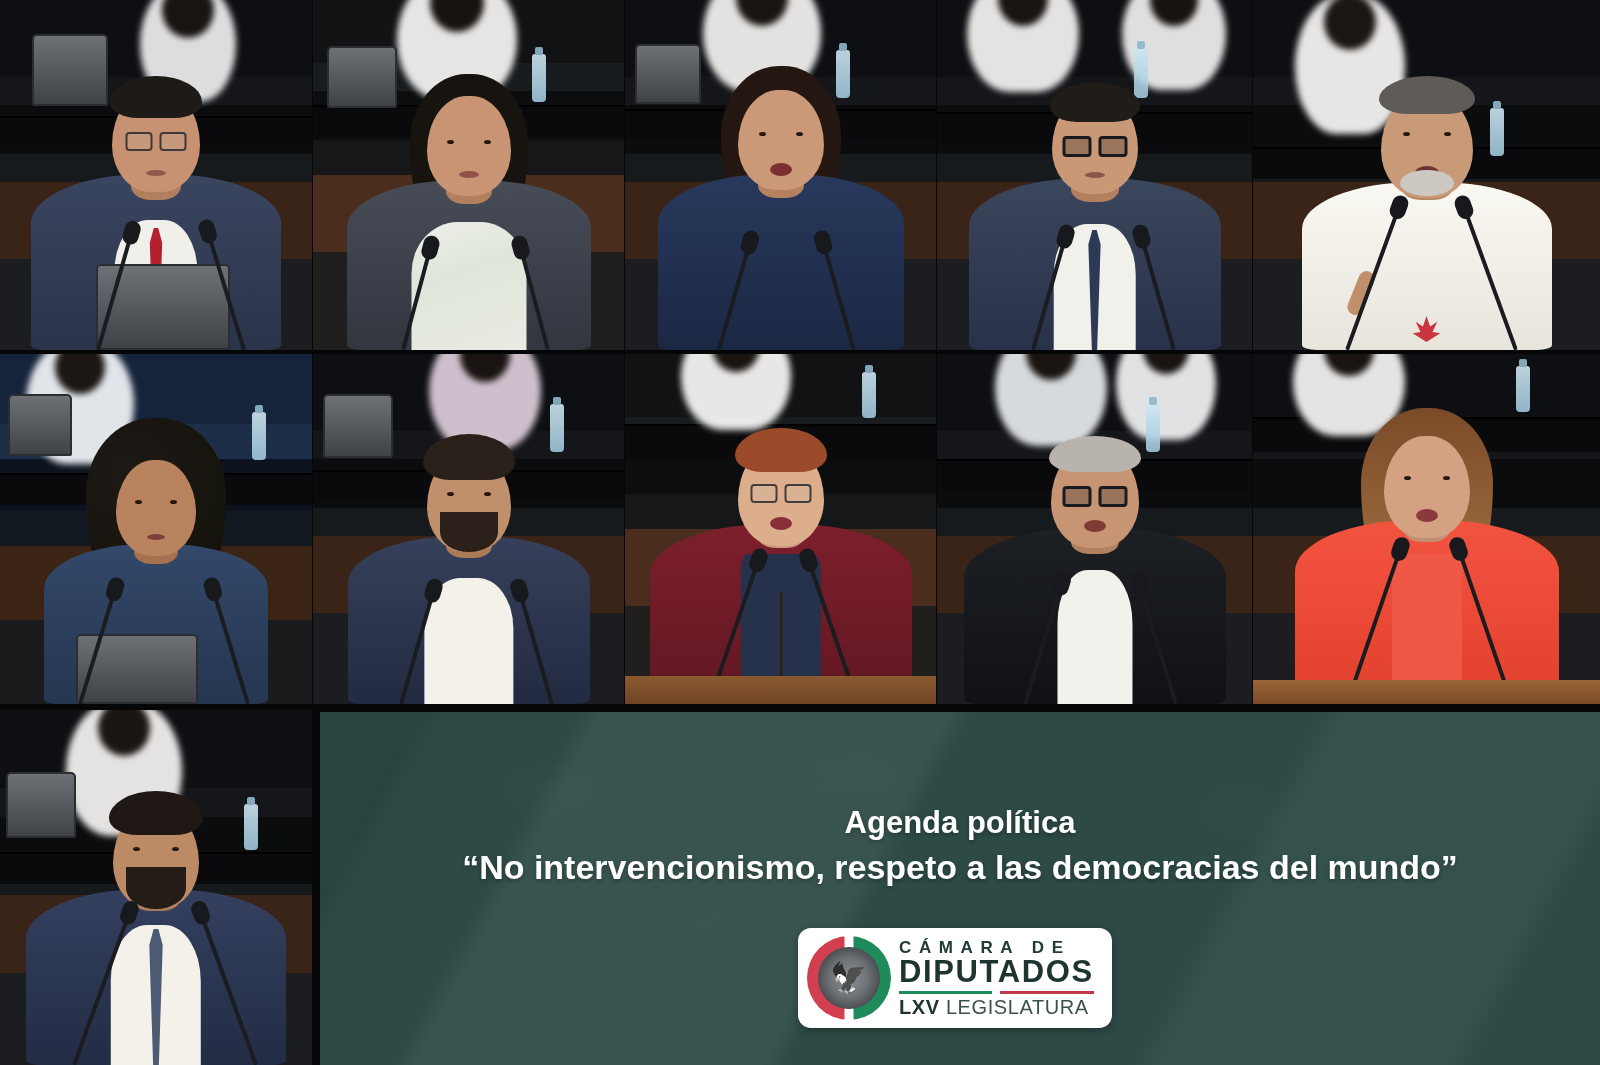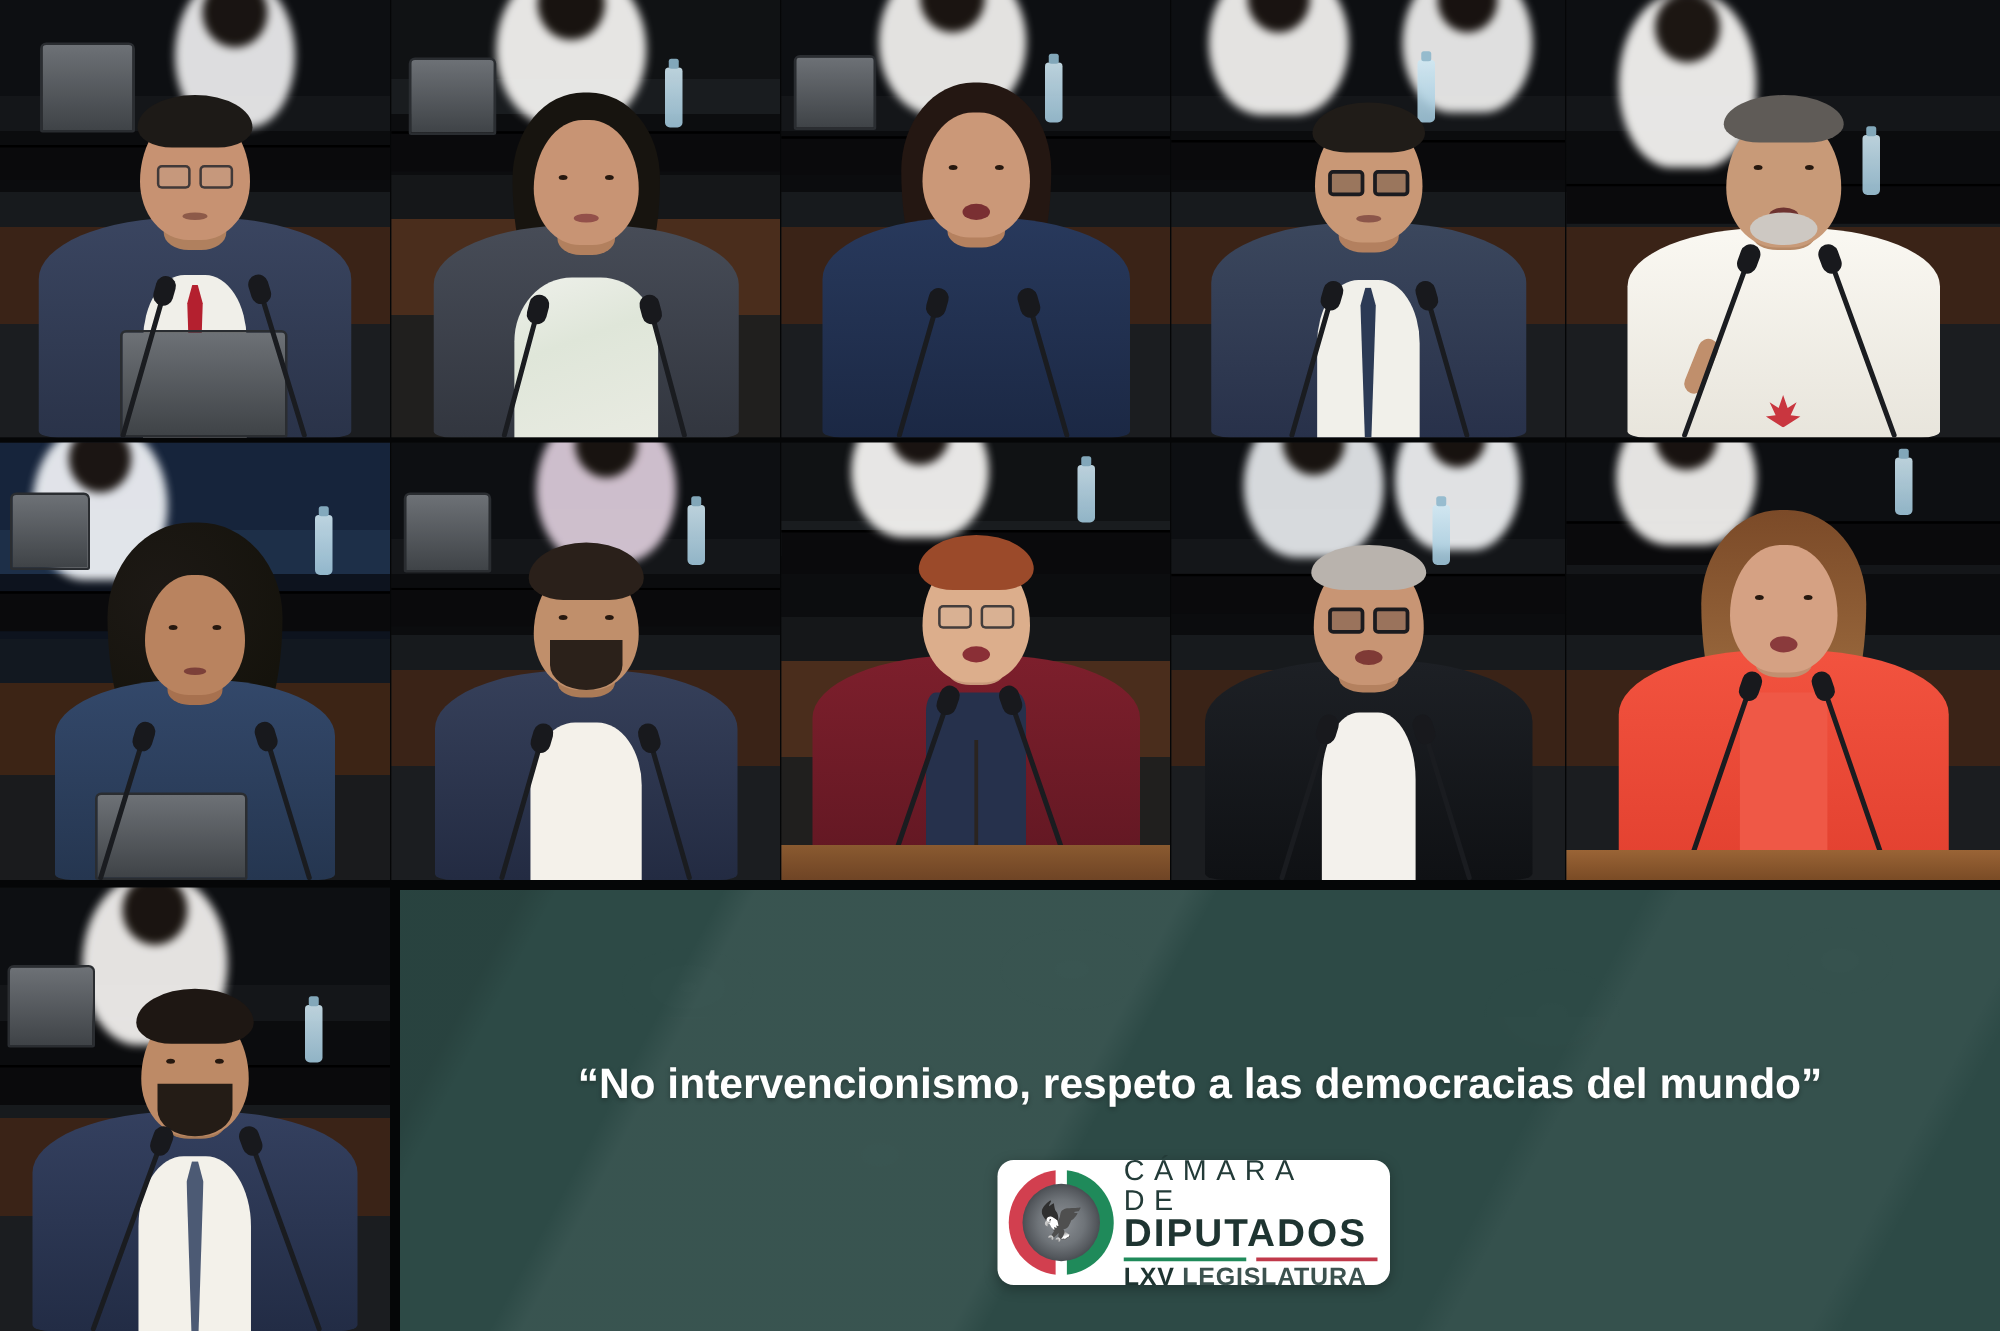--- a/index.html
+++ b/index.html
@@ -71,29 +71,29 @@
   .emblem{position:relative;width:84px;height:84px;margin-left:9px;flex:0 0 auto;}
   .ring{position:absolute;inset:0;border-radius:50%;
         background:conic-gradient(from 180deg,#d23f4f 0deg 180deg,#1f8a5a 180deg 360deg);}
   .ring::after{content:"";position:absolute;inset:13px;border-radius:50%;background:#fff;}
   .ringgap{position:absolute;left:50%;top:0;bottom:0;width:9px;transform:translateX(-50%);background:#fff;}
   .eagle{position:absolute;left:50%;top:50%;transform:translate(-50%,-50%);width:62px;height:62px;border-radius:50%;
          background:radial-gradient(circle at 50% 50%,#8d9196 0%,#6f7479 42%,#54585d 64%,#3e4247 78%,#fff 79%);
          display:flex;align-items:center;justify-content:center;}
   .eagle span{font-size:30px;line-height:1;filter:grayscale(1) contrast(1.25);}
   .logotext{padding:0 10px 0 8px;}
-  .lt1{font-size:23px;letter-spacing:7.6px;color:#233b38;font-weight:400;line-height:1.05;}
+  .lt1{font-size:17px;letter-spacing:7.6px;color:#233b38;font-weight:700;line-height:1.05;}
   .lt2{font-size:31px;letter-spacing:1.6px;color:#1e3431;font-weight:700;line-height:1.02;margin-top:-1px;}
   .lrule{display:flex;margin:4px 0 3px;height:3px;width:100%;}
   .lrule b{display:block;height:3px;flex:1;}
   .lrule b:first-child{background:#1f8a5a;margin-right:8px;}
   .lrule b:last-child{background:#c0394a;}
   .lt3{font-size:20px;letter-spacing:.6px;color:#233b38;line-height:1;white-space:nowrap;}
   .lt3 b{font-weight:700;color:#1e3431;}
-  .lt3 span{font-weight:700;color:#3c524f;}
+  .lt3 span{font-weight:400;color:#3c524f;}
 </style>
 </head>
 <body>
 
 <div class="stage">
 
   <div class="grid">
 
     <div class="cell" style="left:0;top:0;width:312px;height:350px;">
       <div class="hall"></div>
@@ -369,20 +369,21 @@
     <div class="wm" style="background:
            radial-gradient(ellipse 120px 70px at 18% 22%,rgba(255,255,255,.10),transparent 62%),
            radial-gradient(ellipse 160px 90px at 42% 18%,rgba(255,255,255,.07),transparent 62%),
            radial-gradient(ellipse 150px 100px at 72% 28%,rgba(255,255,255,.07),transparent 62%),
            radial-gradient(ellipse 110px 70px at 90% 16%,rgba(255,255,255,.08),transparent 62%),
            radial-gradient(ellipse 130px 80px at 30% 60%,rgba(255,255,255,.05),transparent 62%);"></div>
     <div class="band b3"></div>
     <div class="band b1"></div>
     <div class="band b2"></div>
 
+    <div class="btext bsub" style="top:95px;">Agenda política</div>
     <div class="btext bquote" style="top:138px;">“No intervencionismo, respeto a las democracias del mundo”</div>
 
     <div class="logo" style="left:478px;top:216px;width:314px;height:100px;">
       <div class="emblem">
         <div class="ring"></div>
         <div class="ringgap"></div>
         <div class="eagle">
             <span>🦅</span>
           </div>
       </div>

